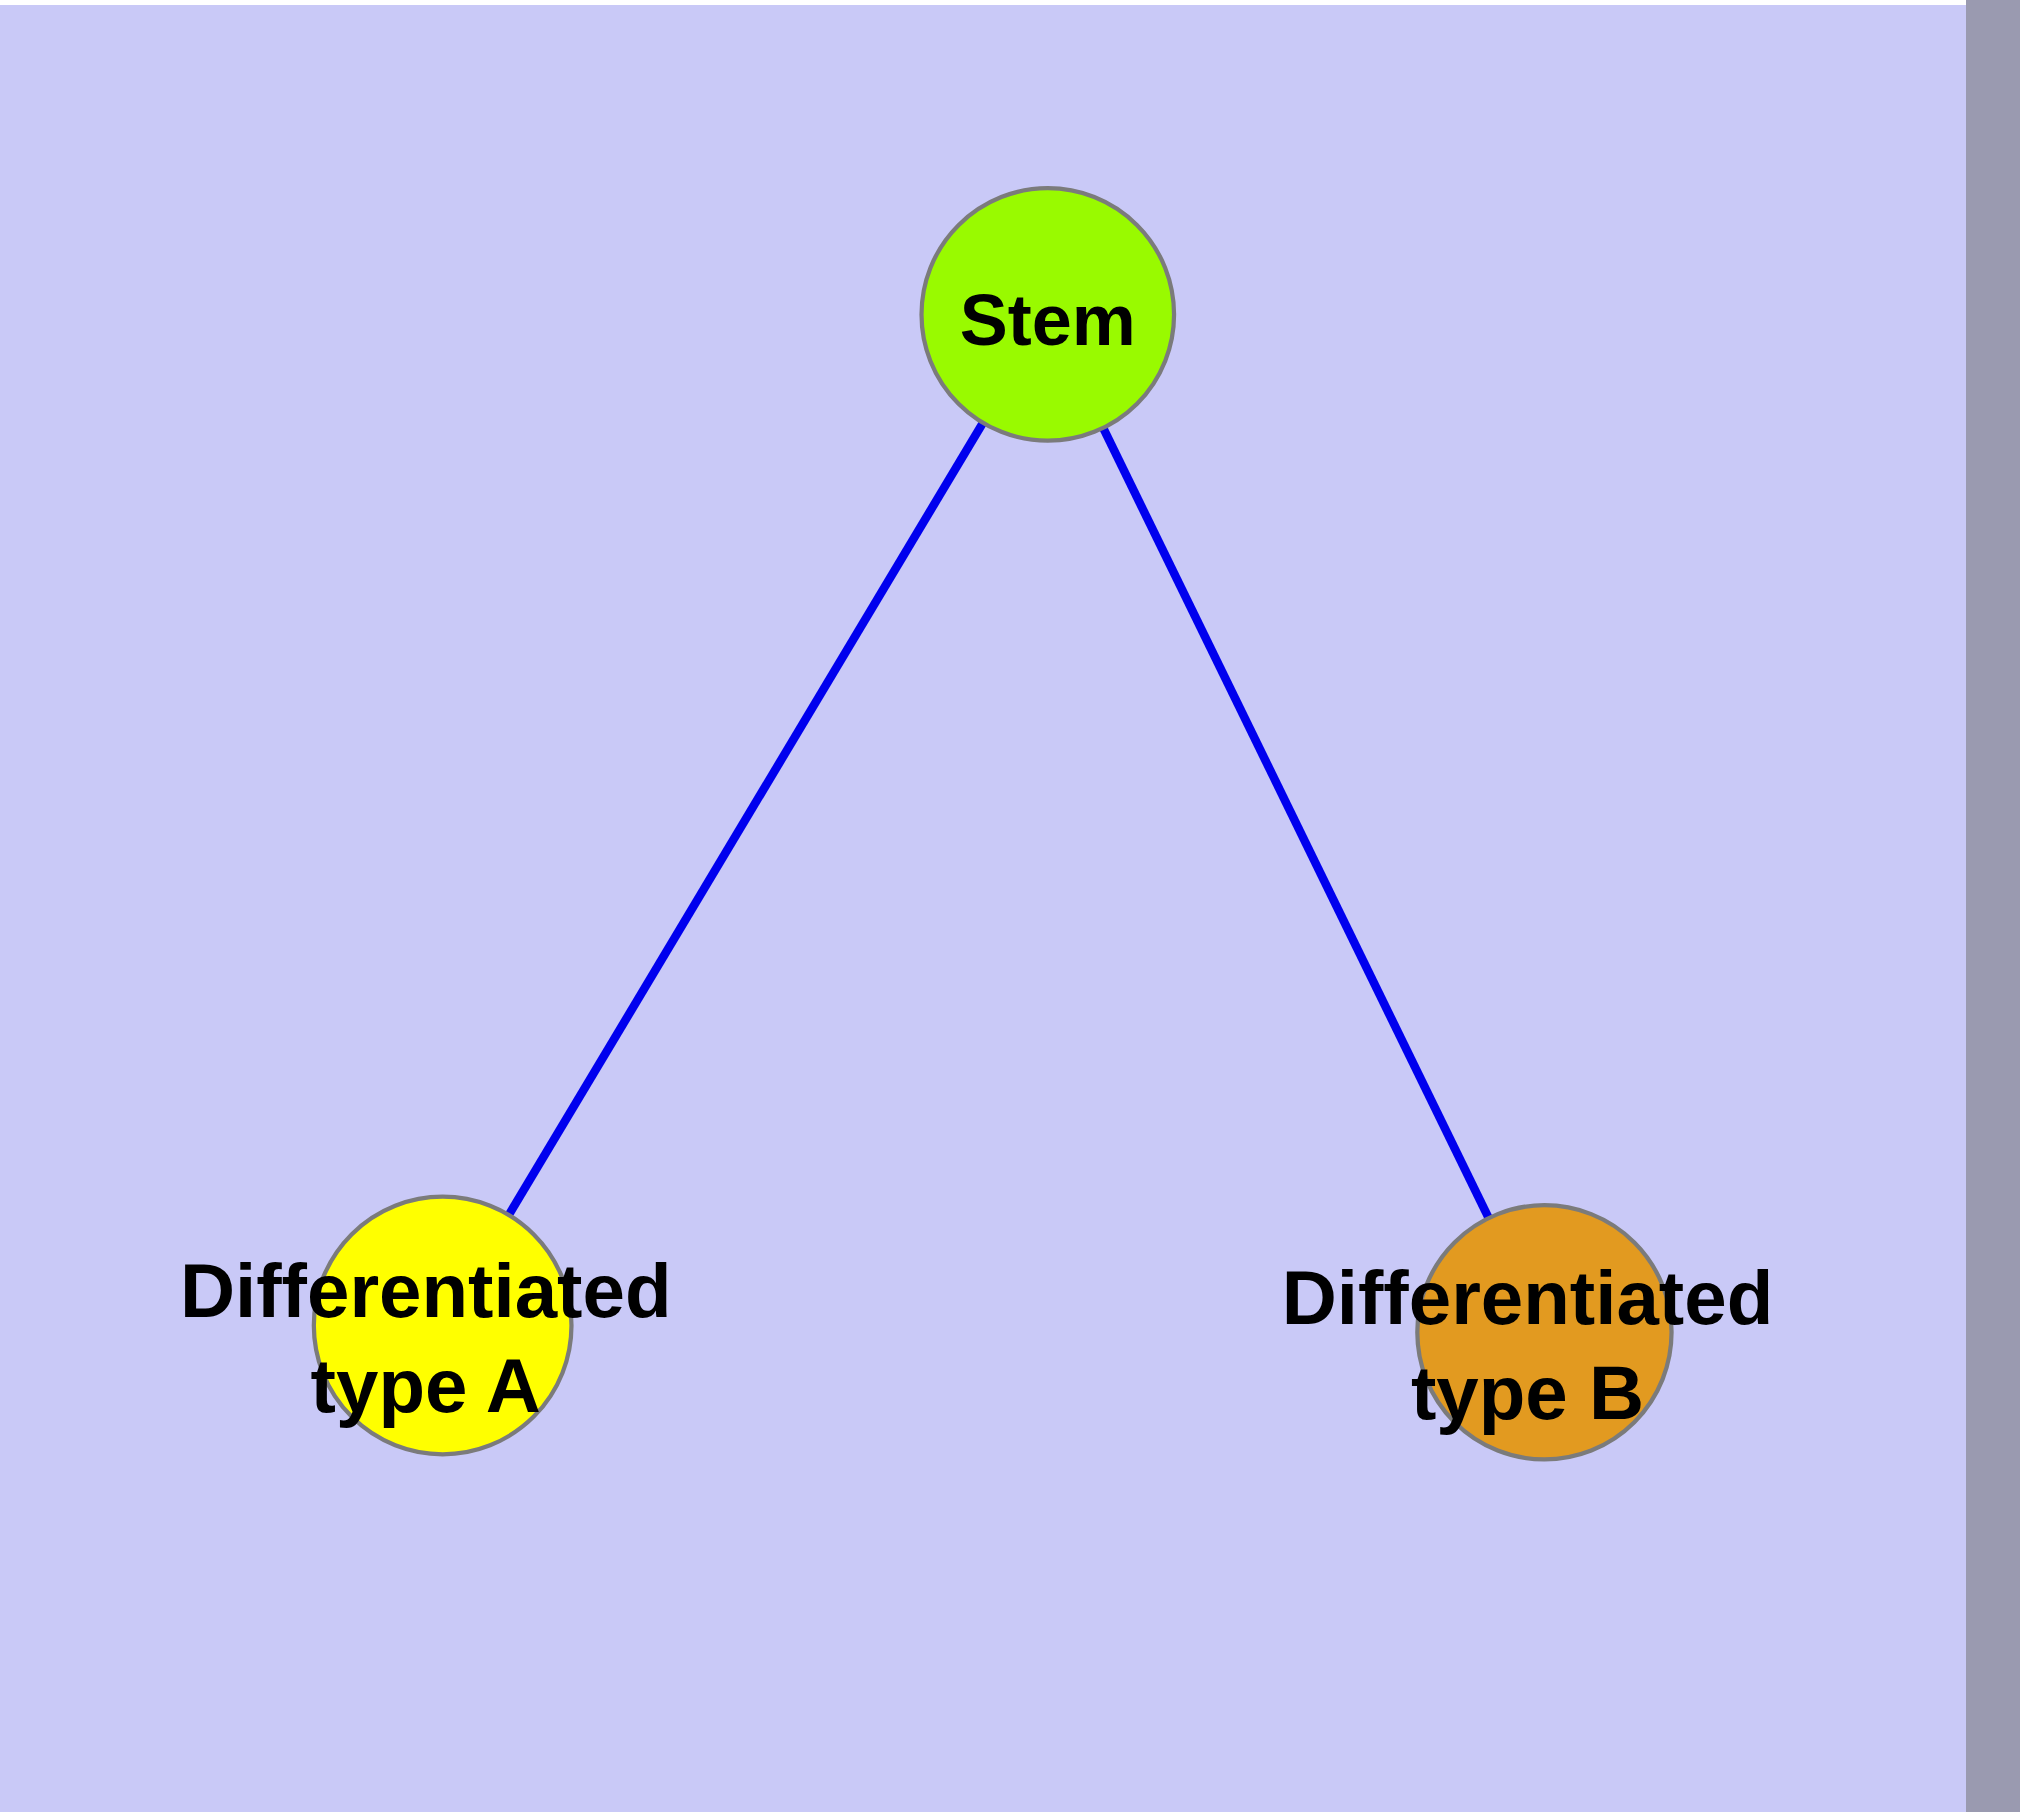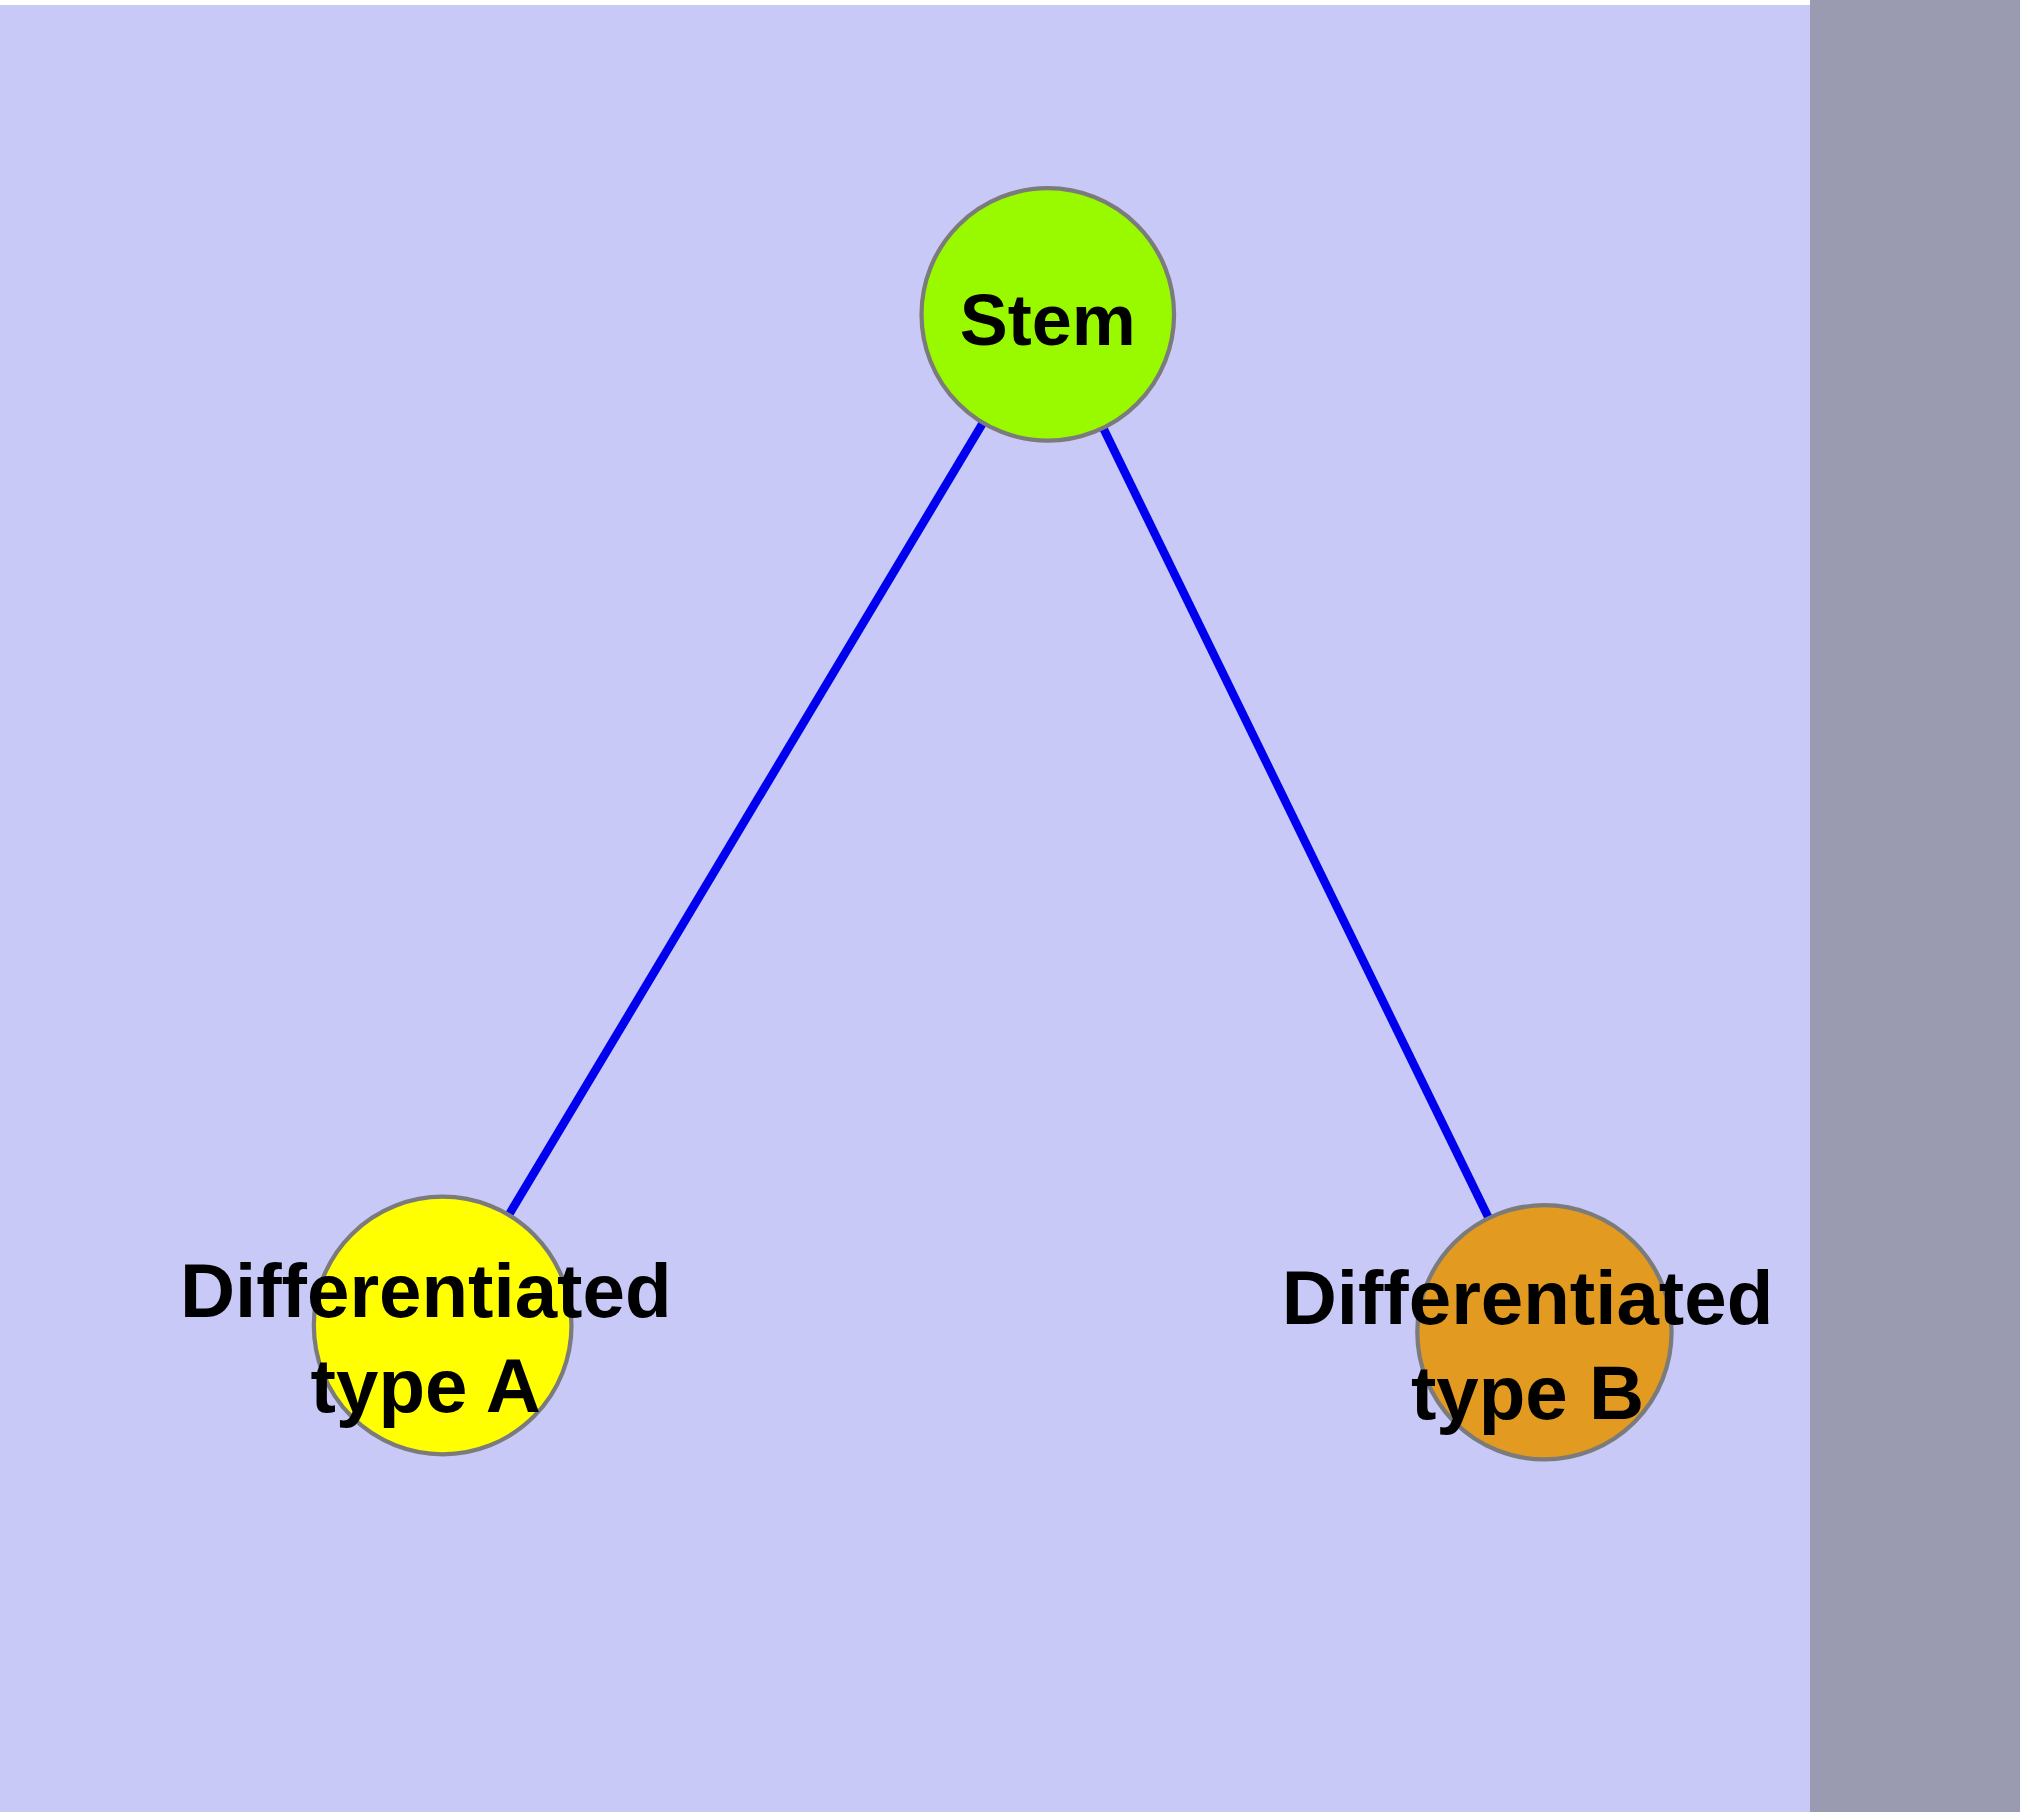--- a/index.html
+++ b/index.html
@@ -25,21 +25,21 @@
     display: block;
   }
   .node-label {
     font-family: "Liberation Sans", "DejaVu Sans", sans-serif;
     font-weight: 700;
   }
 </style>
 </head>
 <body>
 
-<div id="canvas" style="width: 1810px; height: 1812px; background: rgb(201, 201, 247);">
+<div id="canvas" style="width: 1966px; height: 1812px; background: rgb(201, 201, 247);">
   <div id="top-strip" style="height: 5.1px; background: rgb(255, 255, 255);"></div>
   <svg id="graph-svg" xmlns="http://www.w3.org/2000/svg" width="2021" height="1812" viewBox="0 0 2384 2138">
       <line x1="1236" y1="371" x2="522" y2="1564" stroke="#0000ee" stroke-width="10"></line>
       <line x1="1236" y1="371" x2="1822" y2="1572" stroke="#0000ee" stroke-width="10"></line>
       <circle cx="1236" cy="371" r="149" fill="#99fa00" stroke="#7b7b7b" stroke-width="5"></circle>
       <circle cx="522" cy="1564" r="152" fill="#ffff00" stroke="#7b7b7b" stroke-width="5"></circle>
       <circle cx="1822" cy="1572" r="150" fill="#e29a20" stroke="#7b7b7b" stroke-width="5"></circle>
       <text x="1236" y="407" text-anchor="middle" fill="#000000" font-size="85" class="node-label">Stem</text>
       <text x="502" y="1554" text-anchor="middle" fill="#000000" font-size="90" class="node-label">Differentiated</text>
       <text x="502" y="1666" text-anchor="middle" fill="#000000" font-size="90" class="node-label">type A</text>

